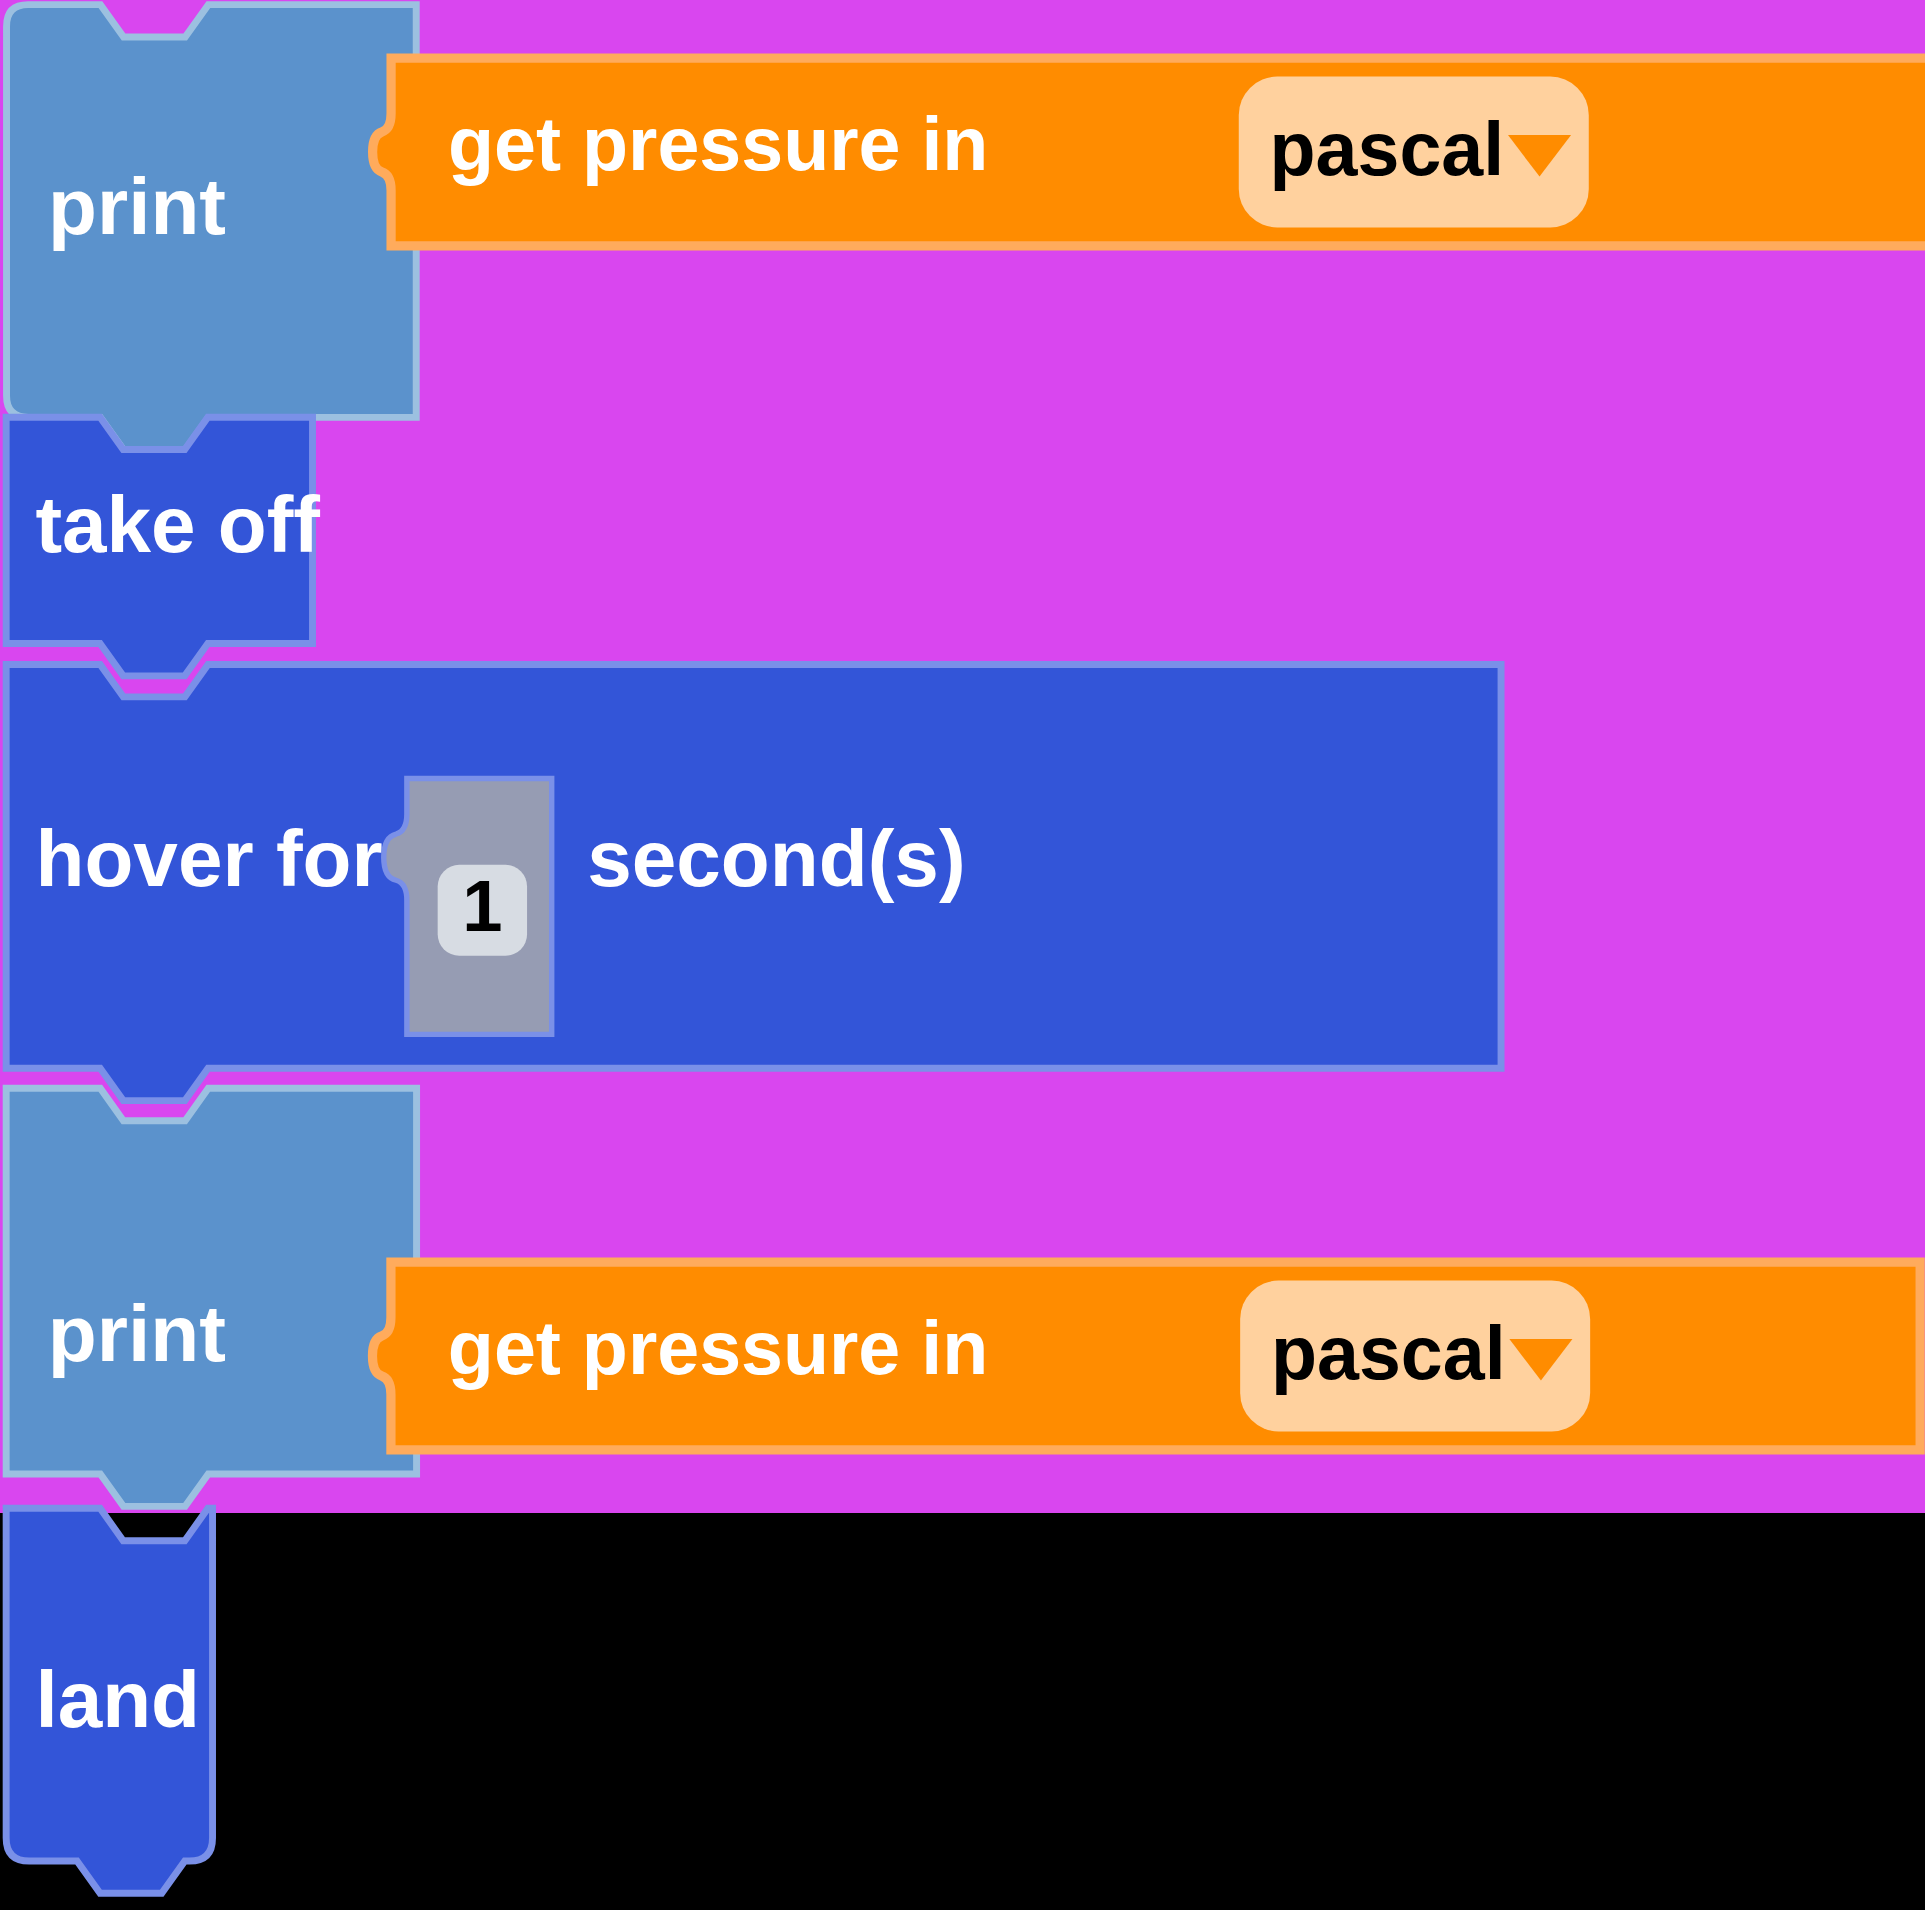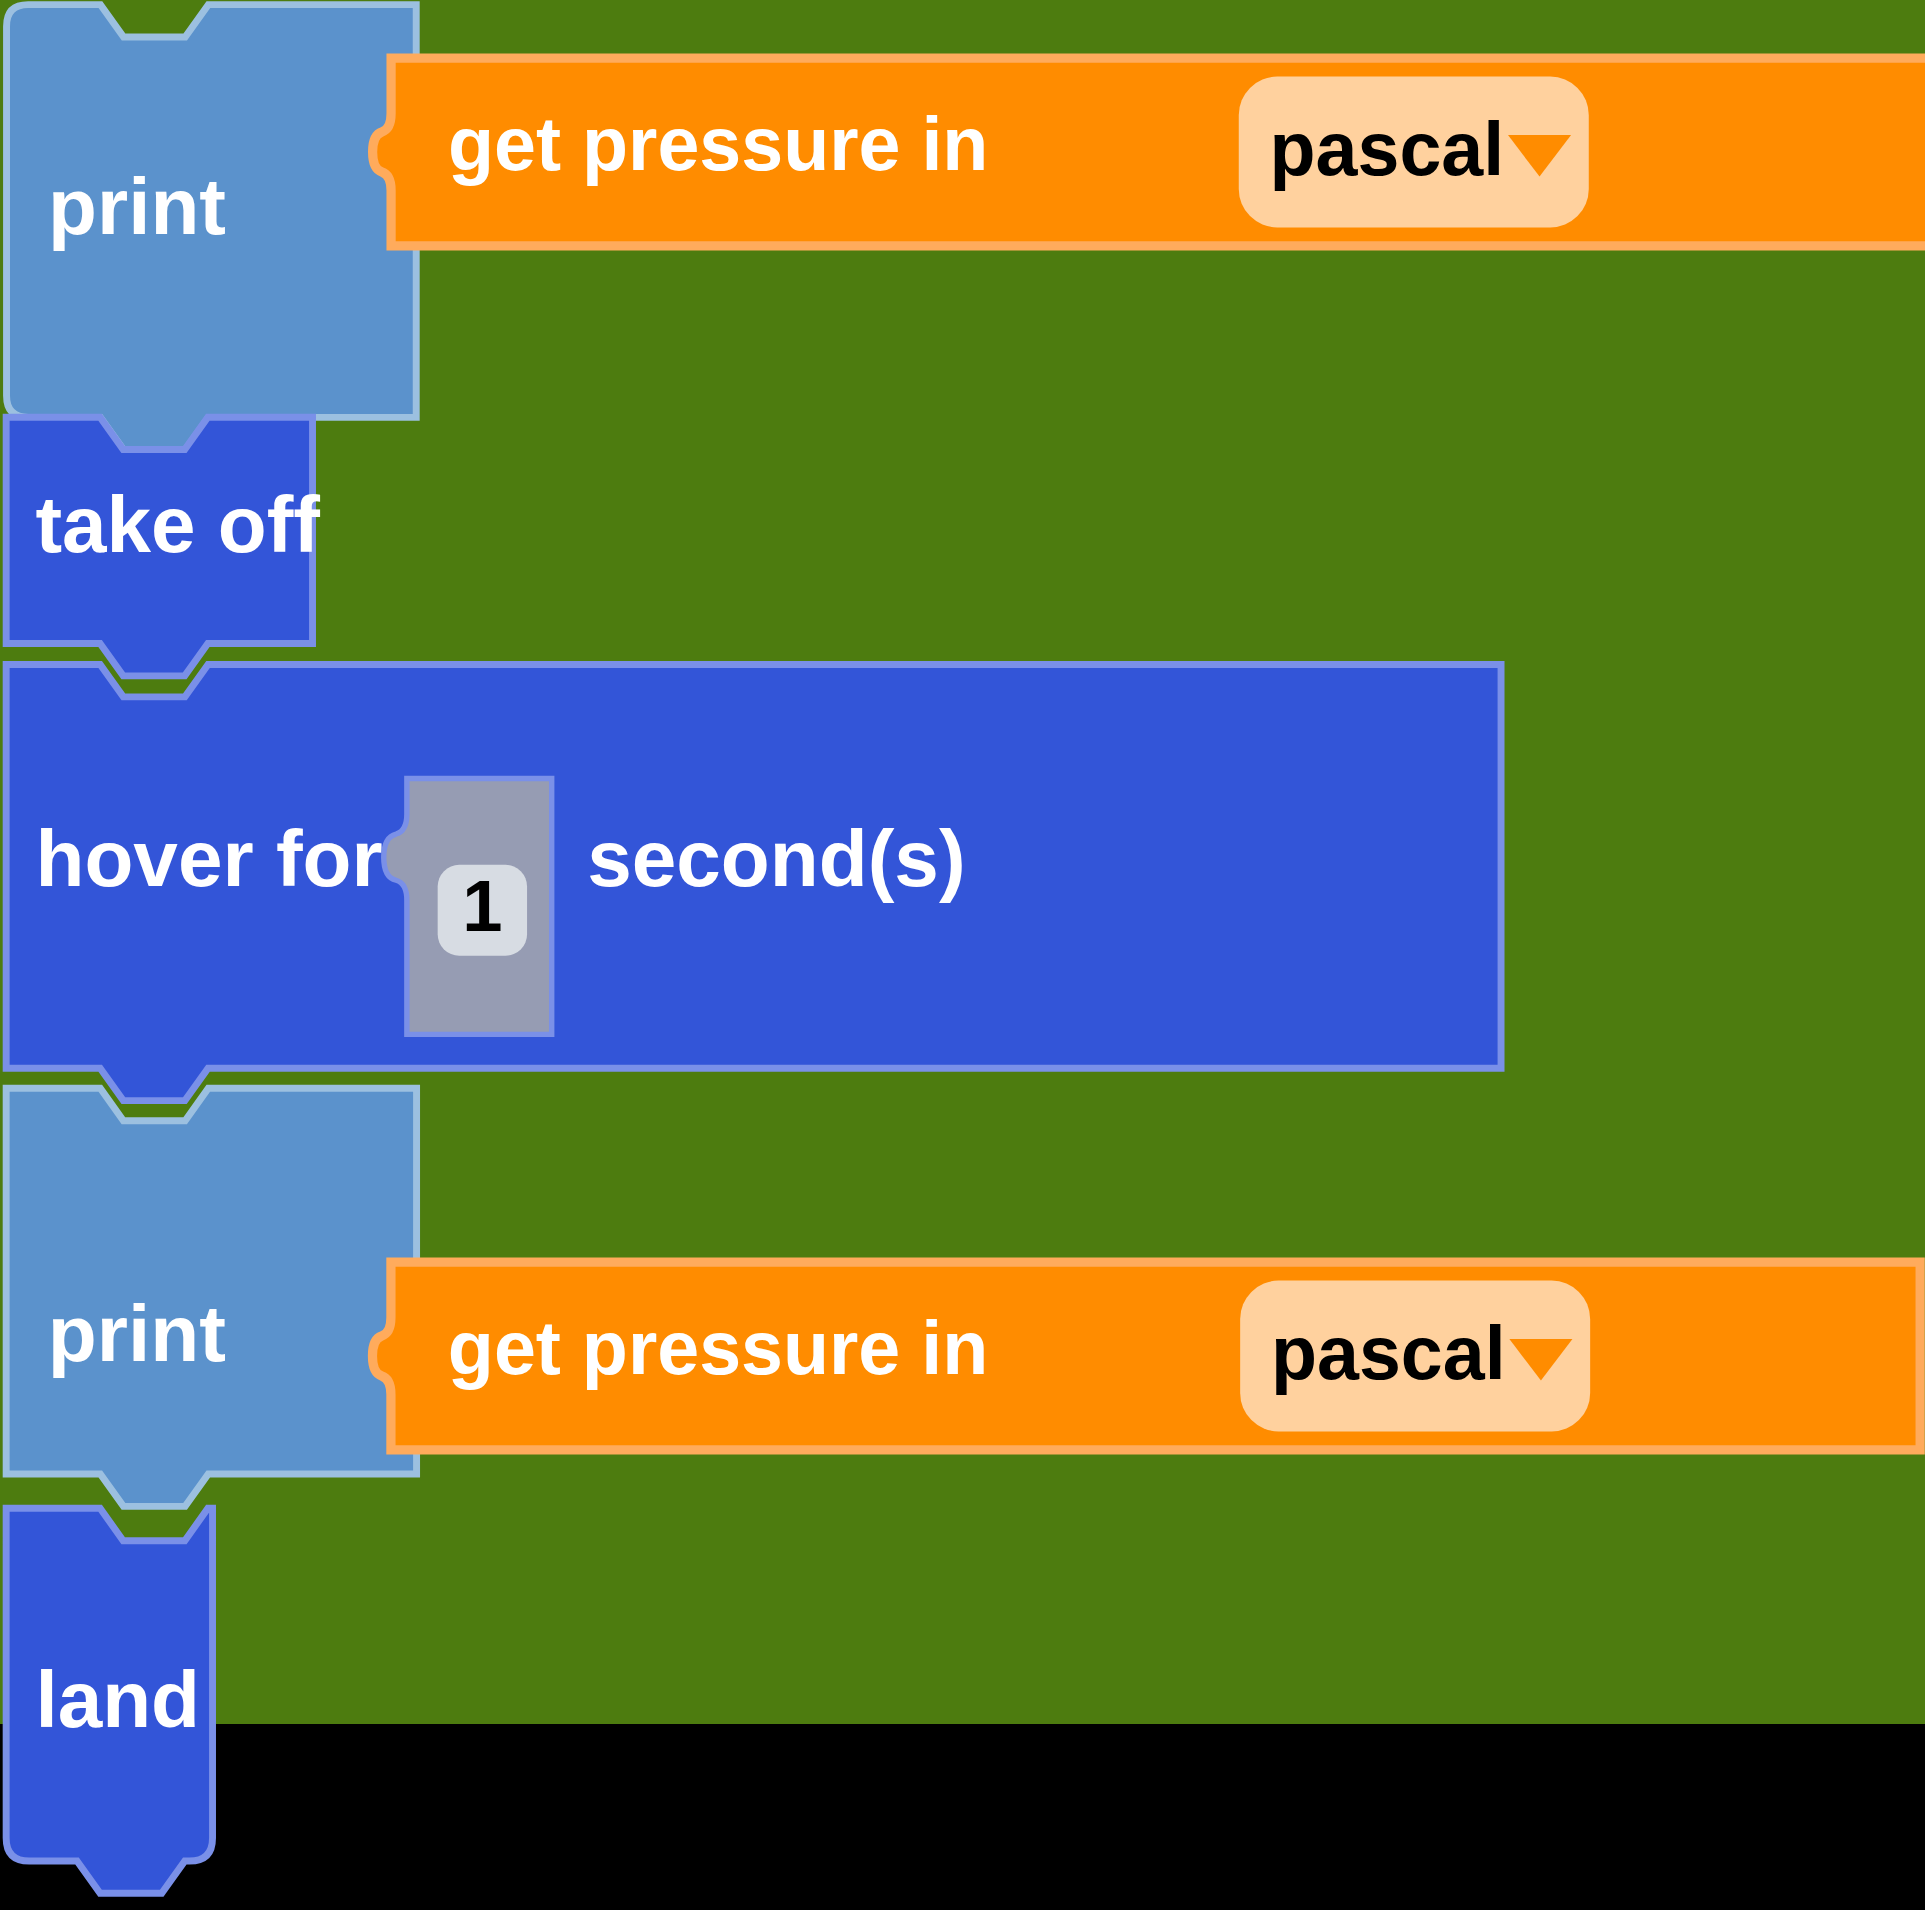--- a/index.html
+++ b/index.html
@@ -10,22 +10,22 @@
   }
   body {
     width: 1926px;
     height: 1911px;
     overflow: hidden;
     font-family: "Liberation Sans", sans-serif;
   }
   #workspace {
     position: relative;
     width: 1926px;
-    height: 1724px;
-    background: #4d7c0f;
+    height: 1513px;
+    background: #d946ef;
   }
   .block-svg {
     position: absolute;
     overflow: visible;
     pointer-events: auto;
   }
   .blk-label {
     font-family: "Liberation Sans", sans-serif;
     font-weight: bold;
     fill: #ffffff;

